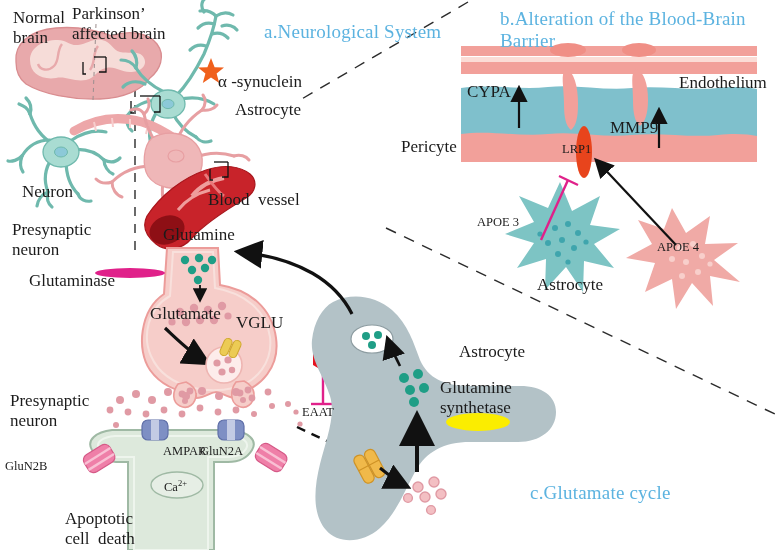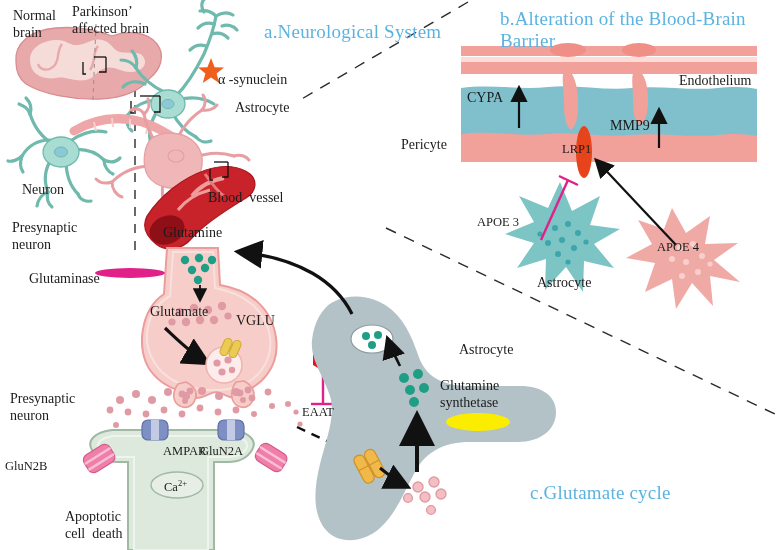--- a/index.html
+++ b/index.html
@@ -1,21 +1,21 @@
 <!DOCTYPE html>
 <html><head>
 <meta charset="utf-8">
 <title>Neurological System Diagram</title>
 <style>
   html,body{margin:0;padding:0;background:#ffffff;}
   body{width:779px;height:550px;overflow:hidden;
        font-family:"Liberation Serif","DejaVu Serif",serif;}
   #stage{position:relative;width:779px;height:550px;background:#fff;}
   svg.layer{position:absolute;left:0;top:0;width:779px;height:550px;}
-  .lbl{position:absolute;color:#1b1b1b;font-size:14px;line-height:1.18;
+  .lbl{position:absolute;color:#1b1b1b;font-size:17px;line-height:1.18;
        font-family:"Liberation Serif","DejaVu Serif",serif;white-space:pre;}
   .lbl.sm{font-size:12.5px;}
   .lbl.panel{font-size:19px;letter-spacing:.2px;}
   .sup{font-size:8.5px;vertical-align:super;}
 </style>
 </head>
 <body>
 
 <div id="stage">
 
@@ -444,21 +444,21 @@
 affected brain</div>
   <div class="lbl panel" style="left:264px;top:21px;color:#5cb3e0;">a.Neurological System</div>
   <div class="lbl" style="left:218px;top:72px;text-align:center;">α -synuclein</div>
   <div class="lbl" style="left:235px;top:100px;">Astrocyte</div>
   <div class="lbl" style="left:22px;top:182px;">Neuron</div>
   <div class="lbl" style="left:208px;top:190px;">Blood  vessel</div>
 
   <div class="lbl panel" style="left:500px;top:8px;color:#5cb3e0;">b.Alteration of the Blood-Brain
 Barrier</div>
   <div class="lbl" style="left:679px;top:29px;margin-top:44px;">Endothelium</div>
-  <div class="lbl" style="left:467px;top:90px;text-align:right;">CYPA</div>
+  <div class="lbl" style="left:467px;top:82px;text-align:right;">CYPA</div>
   <div class="lbl" style="left:610px;top:118px;">MMP9</div>
   <div class="lbl sm" style="left:562px;top:142px;">LRP1</div>
   <div class="lbl" style="left:401px;top:137px;">Pericyte</div>
   <div class="lbl sm" style="left:477px;top:215px;">APOE 3</div>
   <div class="lbl sm" style="left:657px;top:240px;">APOE 4</div>
   <div class="lbl" style="left:537px;top:275px;">Astrocyte</div>
 
   <div class="lbl" style="left:12px;top:220px;">Presynaptic
 neuron</div>
   <div class="lbl" style="left:163px;top:225px;">Glutamine</div>

